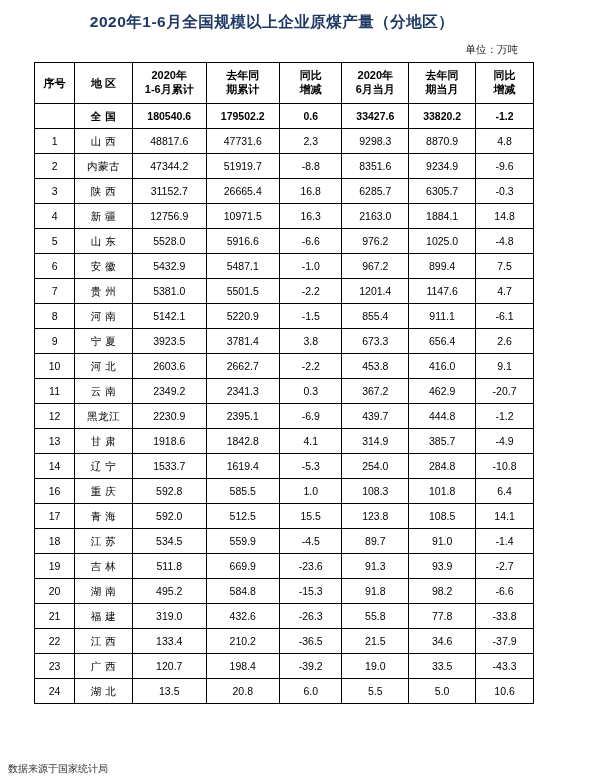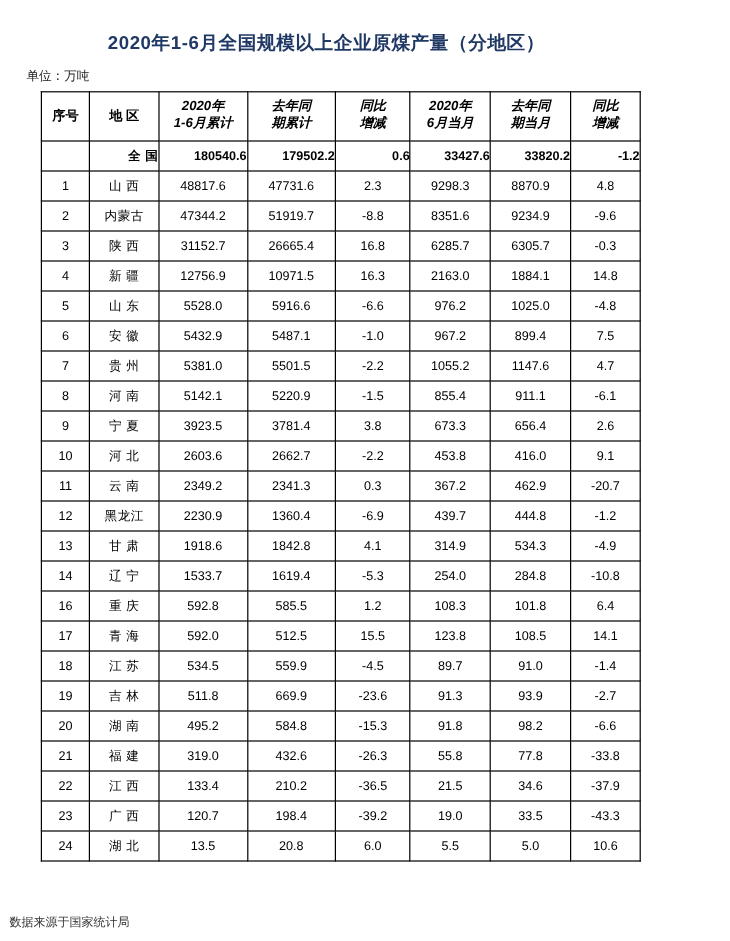--- a/index.html
+++ b/index.html
@@ -12,33 +12,33 @@
     background: #ffffff;
     font-family: "Liberation Sans", sans-serif;
     color: #000000;
     overflow: hidden;
   }
   .page {
     position: relative;
     width: 544px;
     height: 784px;
     box-sizing: border-box;
-    padding: 14px 22px;
+    padding: 0 22px;
   }
   .title {
     text-align: center;
     font-size: 15.5px;
     font-weight: bold;
     color: #1f3864;
     letter-spacing: 0.5px;
     padding-top: 12px;
     padding-bottom: 10px;
   }
   .unit {
-    text-align: left;
+    text-align: right;
     font-size: 10.5px;
     color: #222;
     padding-right: 4px;
     padding-bottom: 5px;
   }
   table.data {
     border-collapse: collapse;
     width: 100%;
     table-layout: fixed;
     margin-left: 12px;
@@ -55,37 +55,35 @@
     font-weight: normal;
   }
   table.data thead th {
     font-weight: bold;
     height: 40px;
     font-size: 11px;
   }
   .hdr-two-line {
     display: block;
     line-height: 1.25;
-    font-style: italic;
   }
   td.num {
     text-align: right;
     padding-right: 8px;
     font-size: 10.5px;
   }
   td.idx {
     font-size: 10.5px;
   }
   td.region {
     text-align: center;
     letter-spacing: 0.5px;
   }
   tr.total td {
     font-weight: bold;
-    text-align: right;
   }
   tr.total td.region {
     font-weight: bold;
   }
   .footnote {
     position: absolute;
     left: 8px;
     bottom: 8px;
     font-size: 10px;
     color: #333;
@@ -219,21 +217,21 @@
           <td class="num">967.2</td>
           <td class="num">899.4</td>
           <td class="num">7.5</td>
         </tr>
         <tr>
           <td class="idx">7</td>
           <td class="region">贵  州</td>
           <td class="num">5381.0</td>
           <td class="num">5501.5</td>
           <td class="num">-2.2</td>
-          <td class="num">1055.2</td>
+          <td class="num">1201.4</td>
           <td class="num">1147.6</td>
           <td class="num">4.7</td>
         </tr>
         <tr>
           <td class="idx">8</td>
           <td class="region">河  南</td>
           <td class="num">5142.1</td>
           <td class="num">5220.9</td>
           <td class="num">-1.5</td>
           <td class="num">855.4</td>
@@ -267,52 +265,52 @@
           <td class="num">2341.3</td>
           <td class="num">0.3</td>
           <td class="num">367.2</td>
           <td class="num">462.9</td>
           <td class="num">-20.7</td>
         </tr>
         <tr>
           <td class="idx">12</td>
           <td class="region">黑龙江</td>
           <td class="num">2230.9</td>
-          <td class="num">1360.4</td>
+          <td class="num">2395.1</td>
           <td class="num">-6.9</td>
           <td class="num">439.7</td>
           <td class="num">444.8</td>
           <td class="num">-1.2</td>
         </tr>
         <tr>
           <td class="idx">13</td>
           <td class="region">甘  肃</td>
           <td class="num">1918.6</td>
           <td class="num">1842.8</td>
           <td class="num">4.1</td>
           <td class="num">314.9</td>
-          <td class="num">534.3</td>
+          <td class="num">385.7</td>
           <td class="num">-4.9</td>
         </tr>
         <tr>
           <td class="idx">14</td>
           <td class="region">辽  宁</td>
           <td class="num">1533.7</td>
           <td class="num">1619.4</td>
           <td class="num">-5.3</td>
           <td class="num">254.0</td>
           <td class="num">284.8</td>
           <td class="num">-10.8</td>
         </tr>
         <tr>
           <td class="idx">16</td>
           <td class="region">重  庆</td>
           <td class="num">592.8</td>
           <td class="num">585.5</td>
-          <td class="num">1.2</td>
+          <td class="num">1.0</td>
           <td class="num">108.3</td>
           <td class="num">101.8</td>
           <td class="num">6.4</td>
         </tr>
         <tr>
           <td class="idx">17</td>
           <td class="region">青  海</td>
           <td class="num">592.0</td>
           <td class="num">512.5</td>
           <td class="num">15.5</td>

